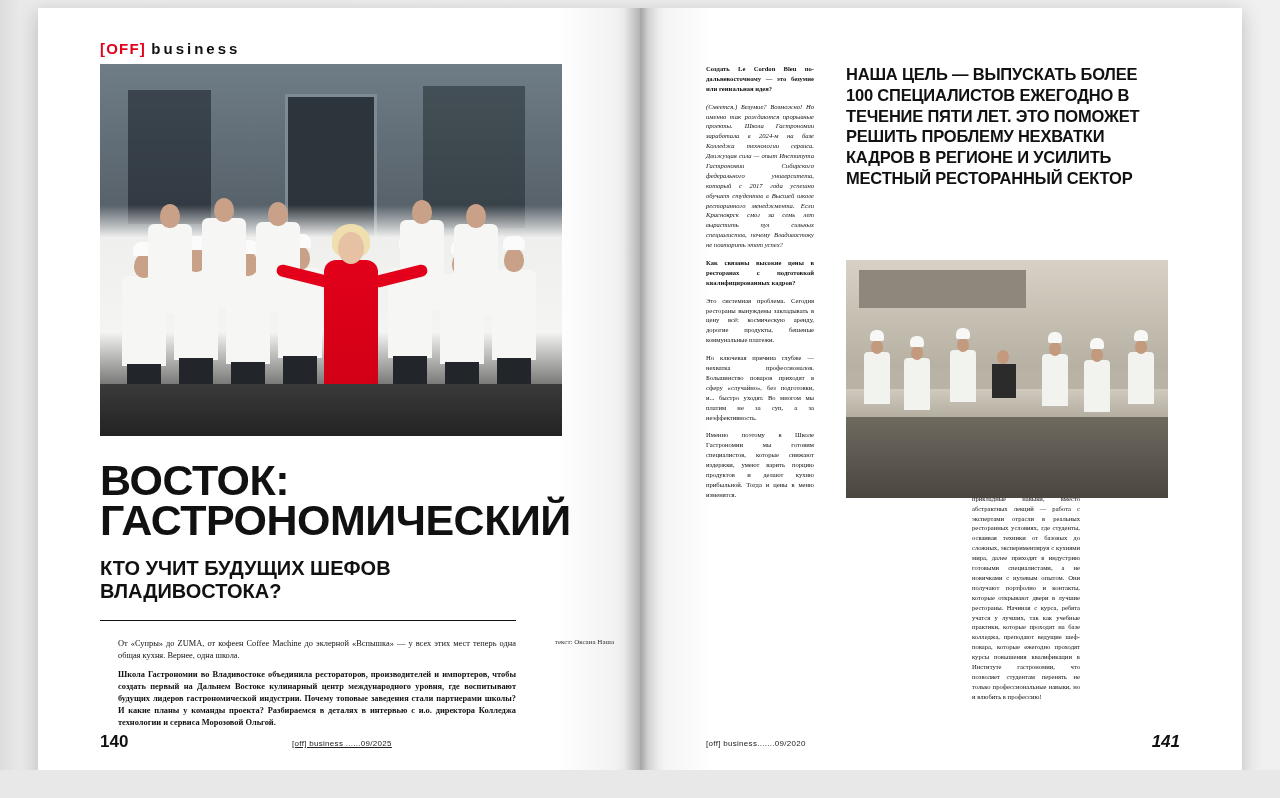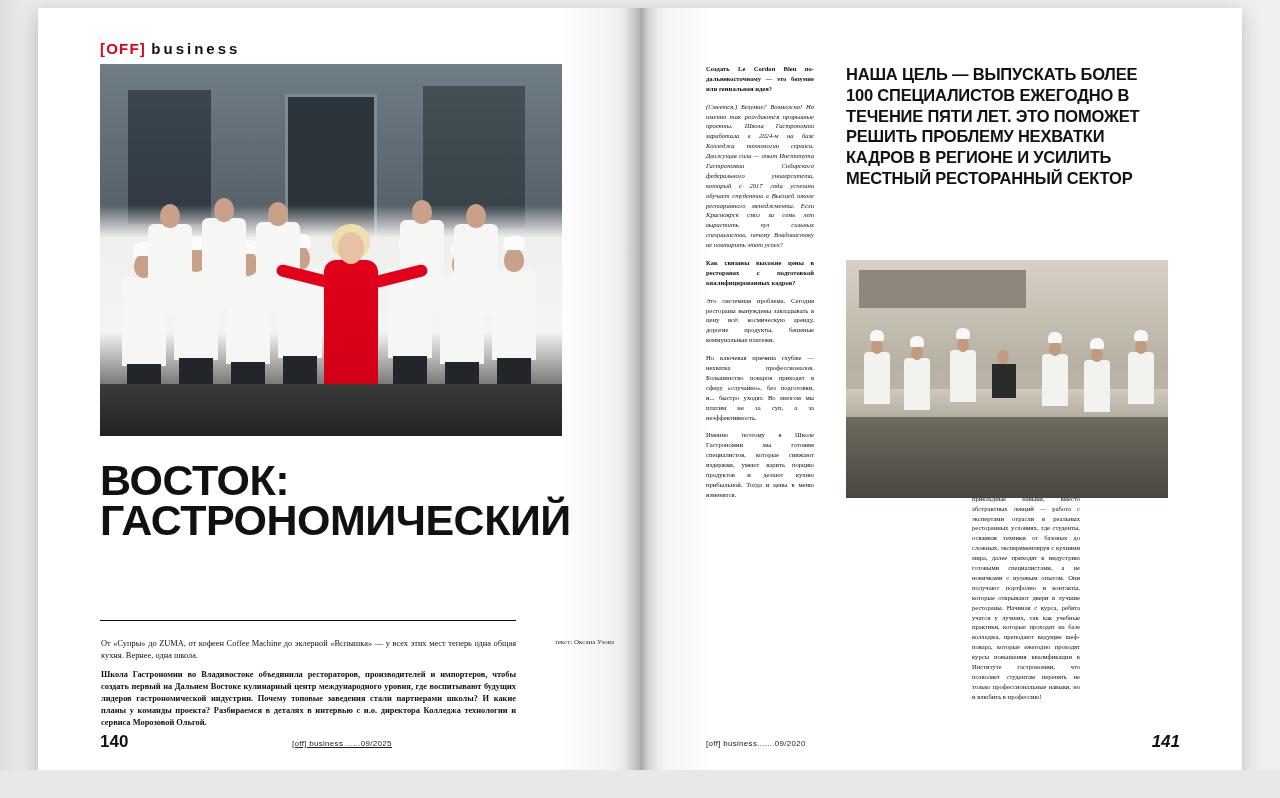--- a/index.html
+++ b/index.html
@@ -156,21 +156,21 @@
   .lead {
     position: absolute;
     left: 62px; top: 630px;
     width: 416px;
     font-family: "Liberation Serif", serif;
     font-size: 8.4px;
     line-height: 1.42;
     color: #111;
     text-align: justify;
   }
-  .lead p { margin: 0 0 7px 1px; }
+  .lead p { margin: 0 0 7px 18px; }
   .lead p.b { font-weight: bold; }
   .credit {
     position:absolute;
     left: 486px; top: 630px;
     width: 90px;
     font-family: "Liberation Serif", serif;
     font-size: 7px;
     color: #333;
     text-align: right;
   }
@@ -334,30 +334,31 @@
         <div class="lady-dress"></div>
         <div class="lady-hair"></div>
         <div class="lady-head"></div>
 
         <div class="ground"></div>
       </div>
 
       <div class="headline-wrap">
         <div class="headline">ВОСТОК:</div>
         <div class="headline">ГАСТРОНОМИЧЕСКИЙ</div>
+        <div class="subhead">КТО УЧИТ БУДУЩИХ ШЕФОВ ВЛАДИВОСТОКА?</div>
       </div>
 
       <div class="lead-rule"></div>
 
       <div class="lead">
         <p>От «Супры» до ZUMA, от кофеен Coffee Machine до эклерной «Вспышка» — у всех этих мест теперь одна общая кухня. Вернее, одна школа.</p>
         <p class="b">Школа Гастрономии во Владивостоке объединила рестораторов, производителей и импортеров, чтобы создать первый на Дальнем Востоке кулинарный центр международного уровня, где воспитывают будущих лидеров гастрономической индустрии. Почему топовые заведения стали партнерами школы? И какие планы у команды проекта? Разбираемся в деталях в интервью с и.о. директора Колледжа технологии и сервиса Морозовой Ольгой.</p>
       </div>
 
-      <div class="credit">текст: Оксана Узова</div>
+      <div class="credit">текст: Оксана Наша</div>
 
       <div class="folio l">140</div>
       <div class="runfoot l">[off] business ......09/2025</div>
     </div>
 
     <div class="page right">
 
       <div class="cols" style="left:66px;">
         <div class="col">
           <p class="q">Создать Le Cordon Bleu по-дальневосточному — это безумие или гениальная идея?</p>

